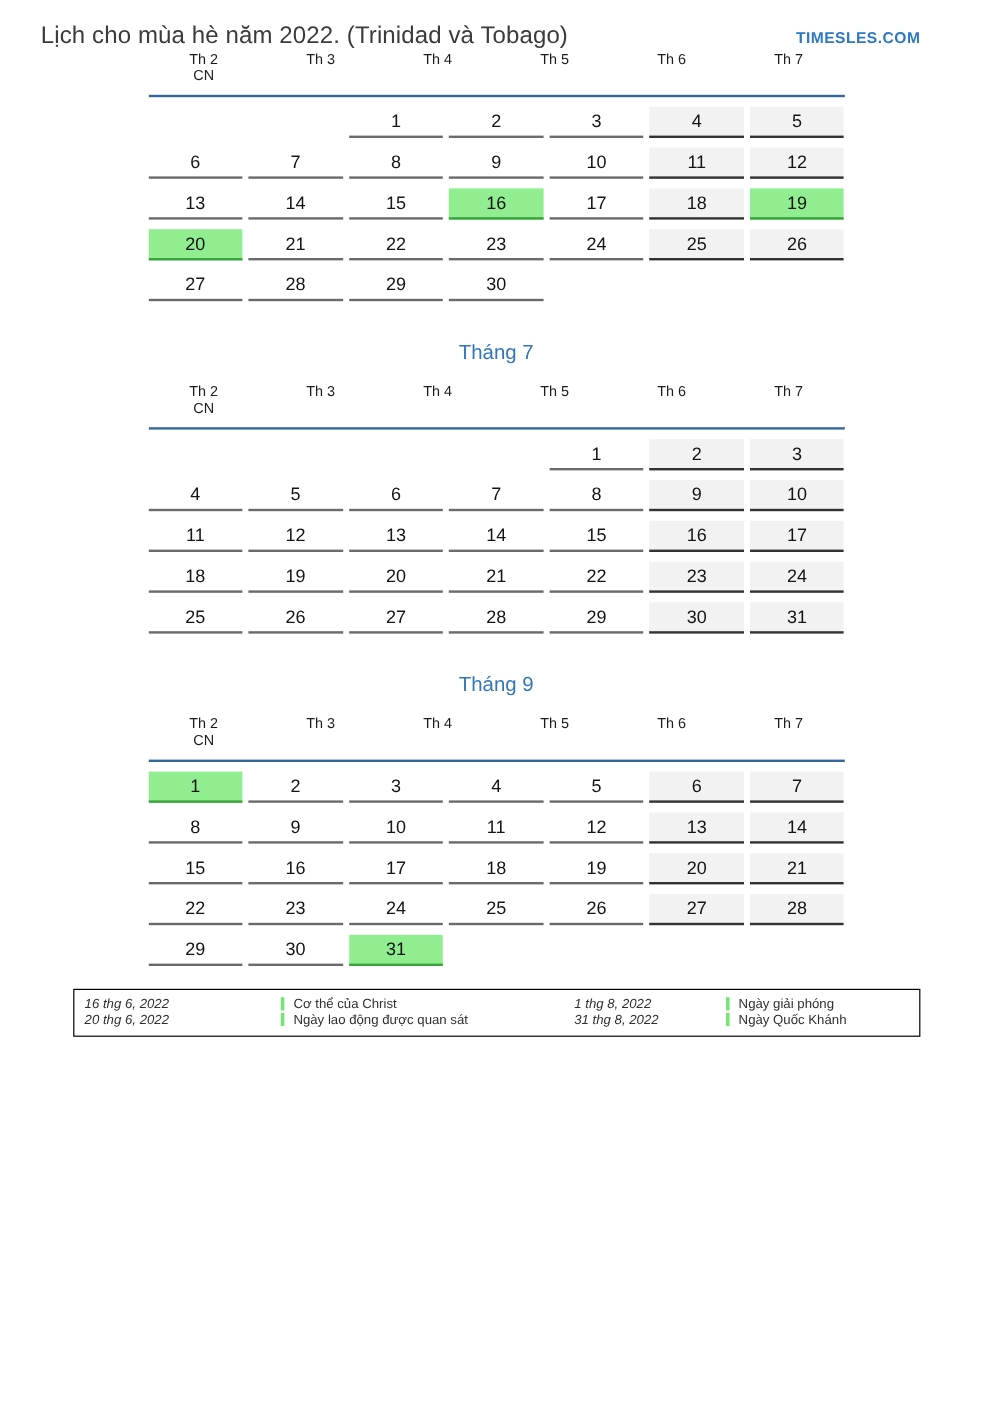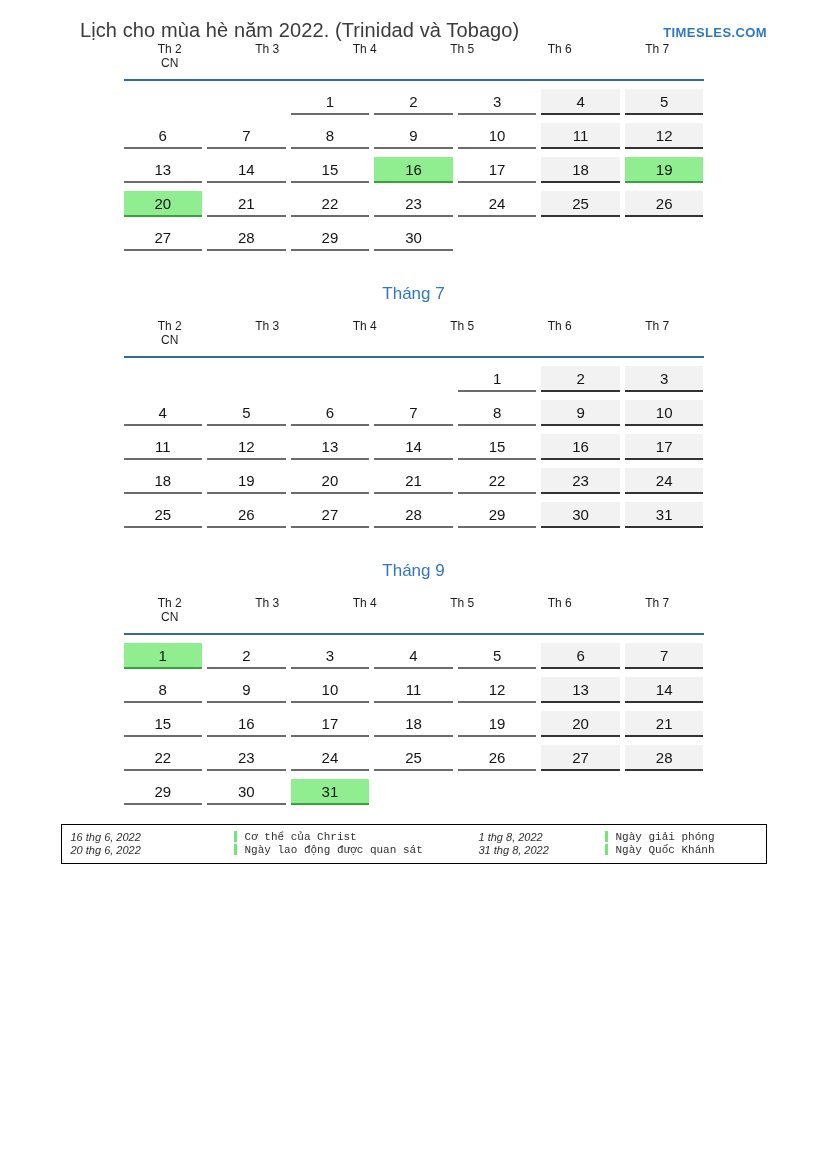--- a/index.html
+++ b/index.html
@@ -1,20 +1,20 @@
 <!DOCTYPE html>
 <html><head>
 <meta charset="utf-8">
 <style>
   * { margin:0; padding:0; box-sizing:border-box; }
   html,body { background:#fff; }
   body { font-family:"Liberation Sans", sans-serif; }
   .page { position:relative; width:827px; height:1169px; background:#ffffff; overflow:hidden; }
 
-  .page-header { display:flex; justify-content:space-between; align-items:baseline; padding:19px 60px 0 80px; }
+  .page-header { display:flex; justify-content:space-between; align-items:baseline; padding:19px 60px 0 34px; }
   .page-title { font-size:20px; font-weight:500; color:#3b3b3b; letter-spacing:.1px; }
   .site-logo { font-size:13px; font-weight:600; color:#2e79c0; letter-spacing:.4px; text-decoration:none; cursor:pointer; }
 
   .months { width:580px; margin:0 auto; }
   .month-title { text-align:center; font-size:17px; font-weight:500; color:#3377ba; margin:27px 0 15px; }
   .month + .month .month-title { margin-top:33px; }
 
   .dow-row { display:grid; grid-template-columns:repeat(6,1fr); column-gap:5px; margin-bottom:9px; }
   .dow { text-align:center; font-size:12px; color:#1c1c1c; }
 
@@ -28,21 +28,21 @@
   .cell.holiday { background:#90ee90; border-bottom-color:#3aa23a; }
 
   .legend-box { width:706px; margin:19px auto 0; border:1.5px solid #000; padding:5px 9px 7px; display:flex; }
   .legend-col-left { flex:0 0 408px; }
   .legend-col-right { flex:1; }
   .legend-entry { display:flex; align-items:center; height:13px; font-size:11px; color:#2f2f2f; }
   .legend-date { display:inline-block;font-style:italic; }
   .legend-col-left .legend-date { width:163px; }
   .legend-col-right .legend-date { width:126px; }
   .legend-bar { display:inline-block; width:3px; height:11px; background:#74e674; margin-right:8px; flex:0 0 3px; }
-  .legend-label { white-space:nowrap;font-family:Liberation Mono, monospace; }
+  .legend-label { white-space:nowrap; }
 </style>
 </head>
 <body>
 
 <div class="page">
 
   <div class="page-header">
     <div class="page-title">Lịch cho mùa hè năm 2022. (Trinidad và Tobago)</div>
     <a class="site-logo">TIMESLES.COM</a>
   </div>

